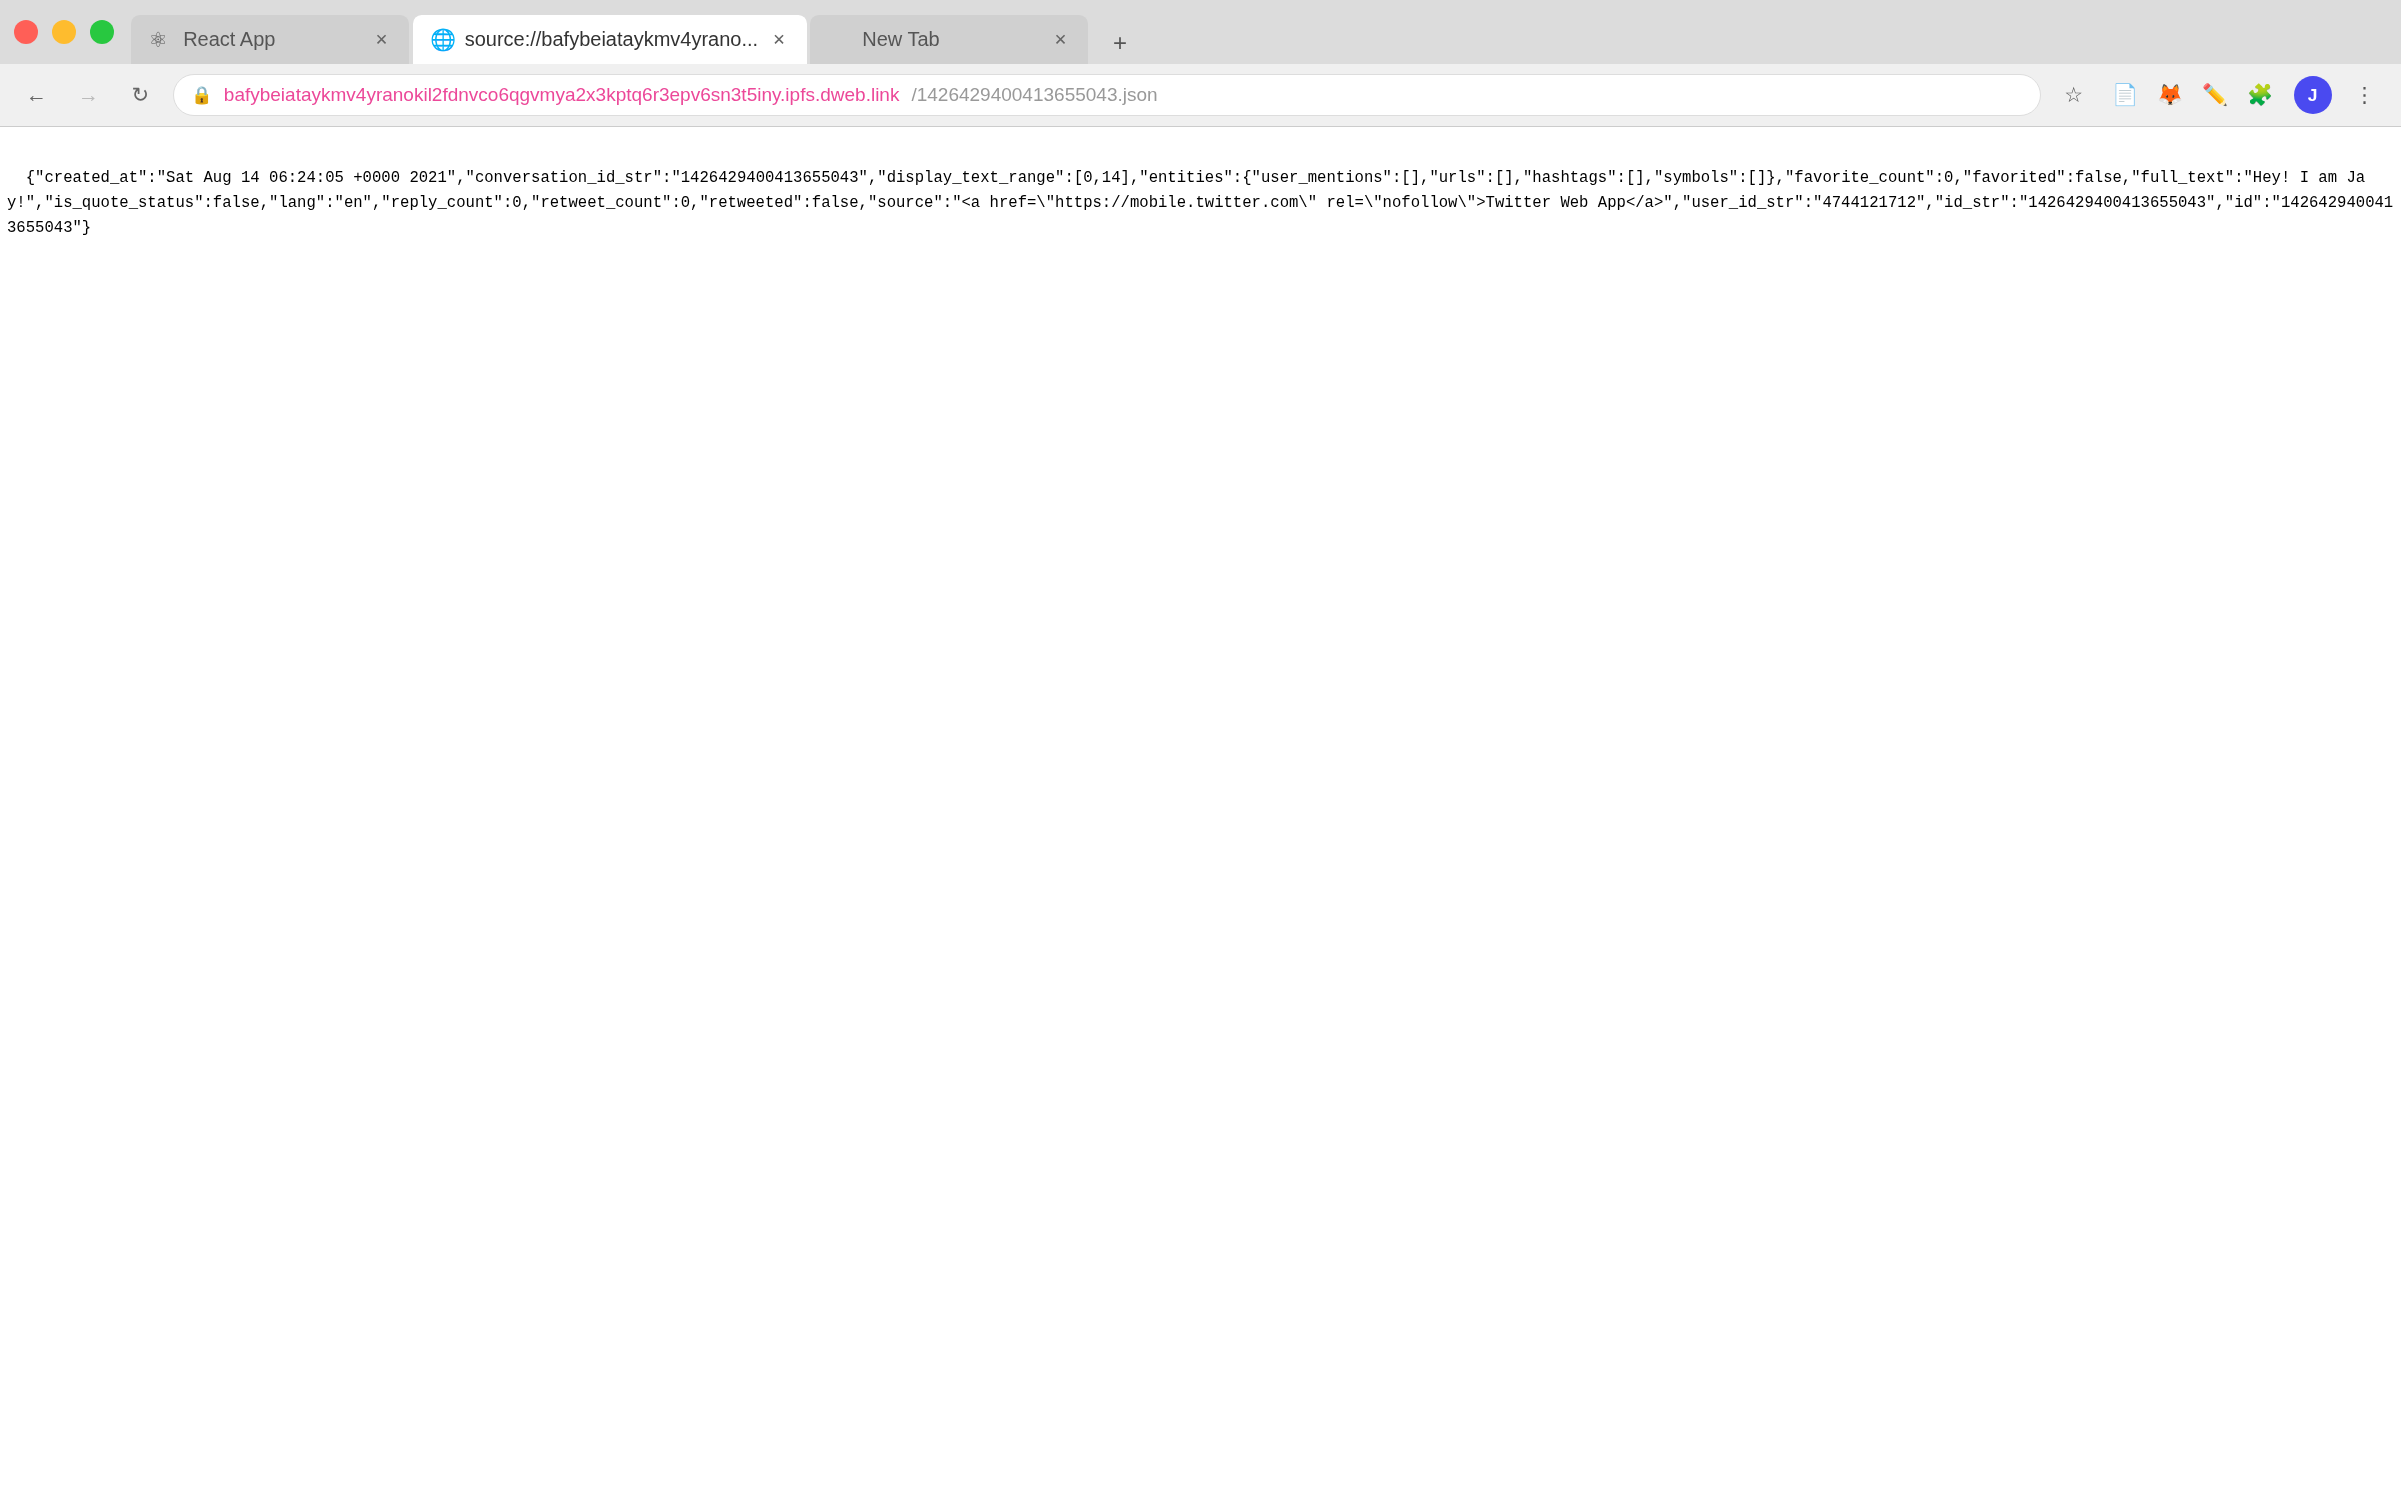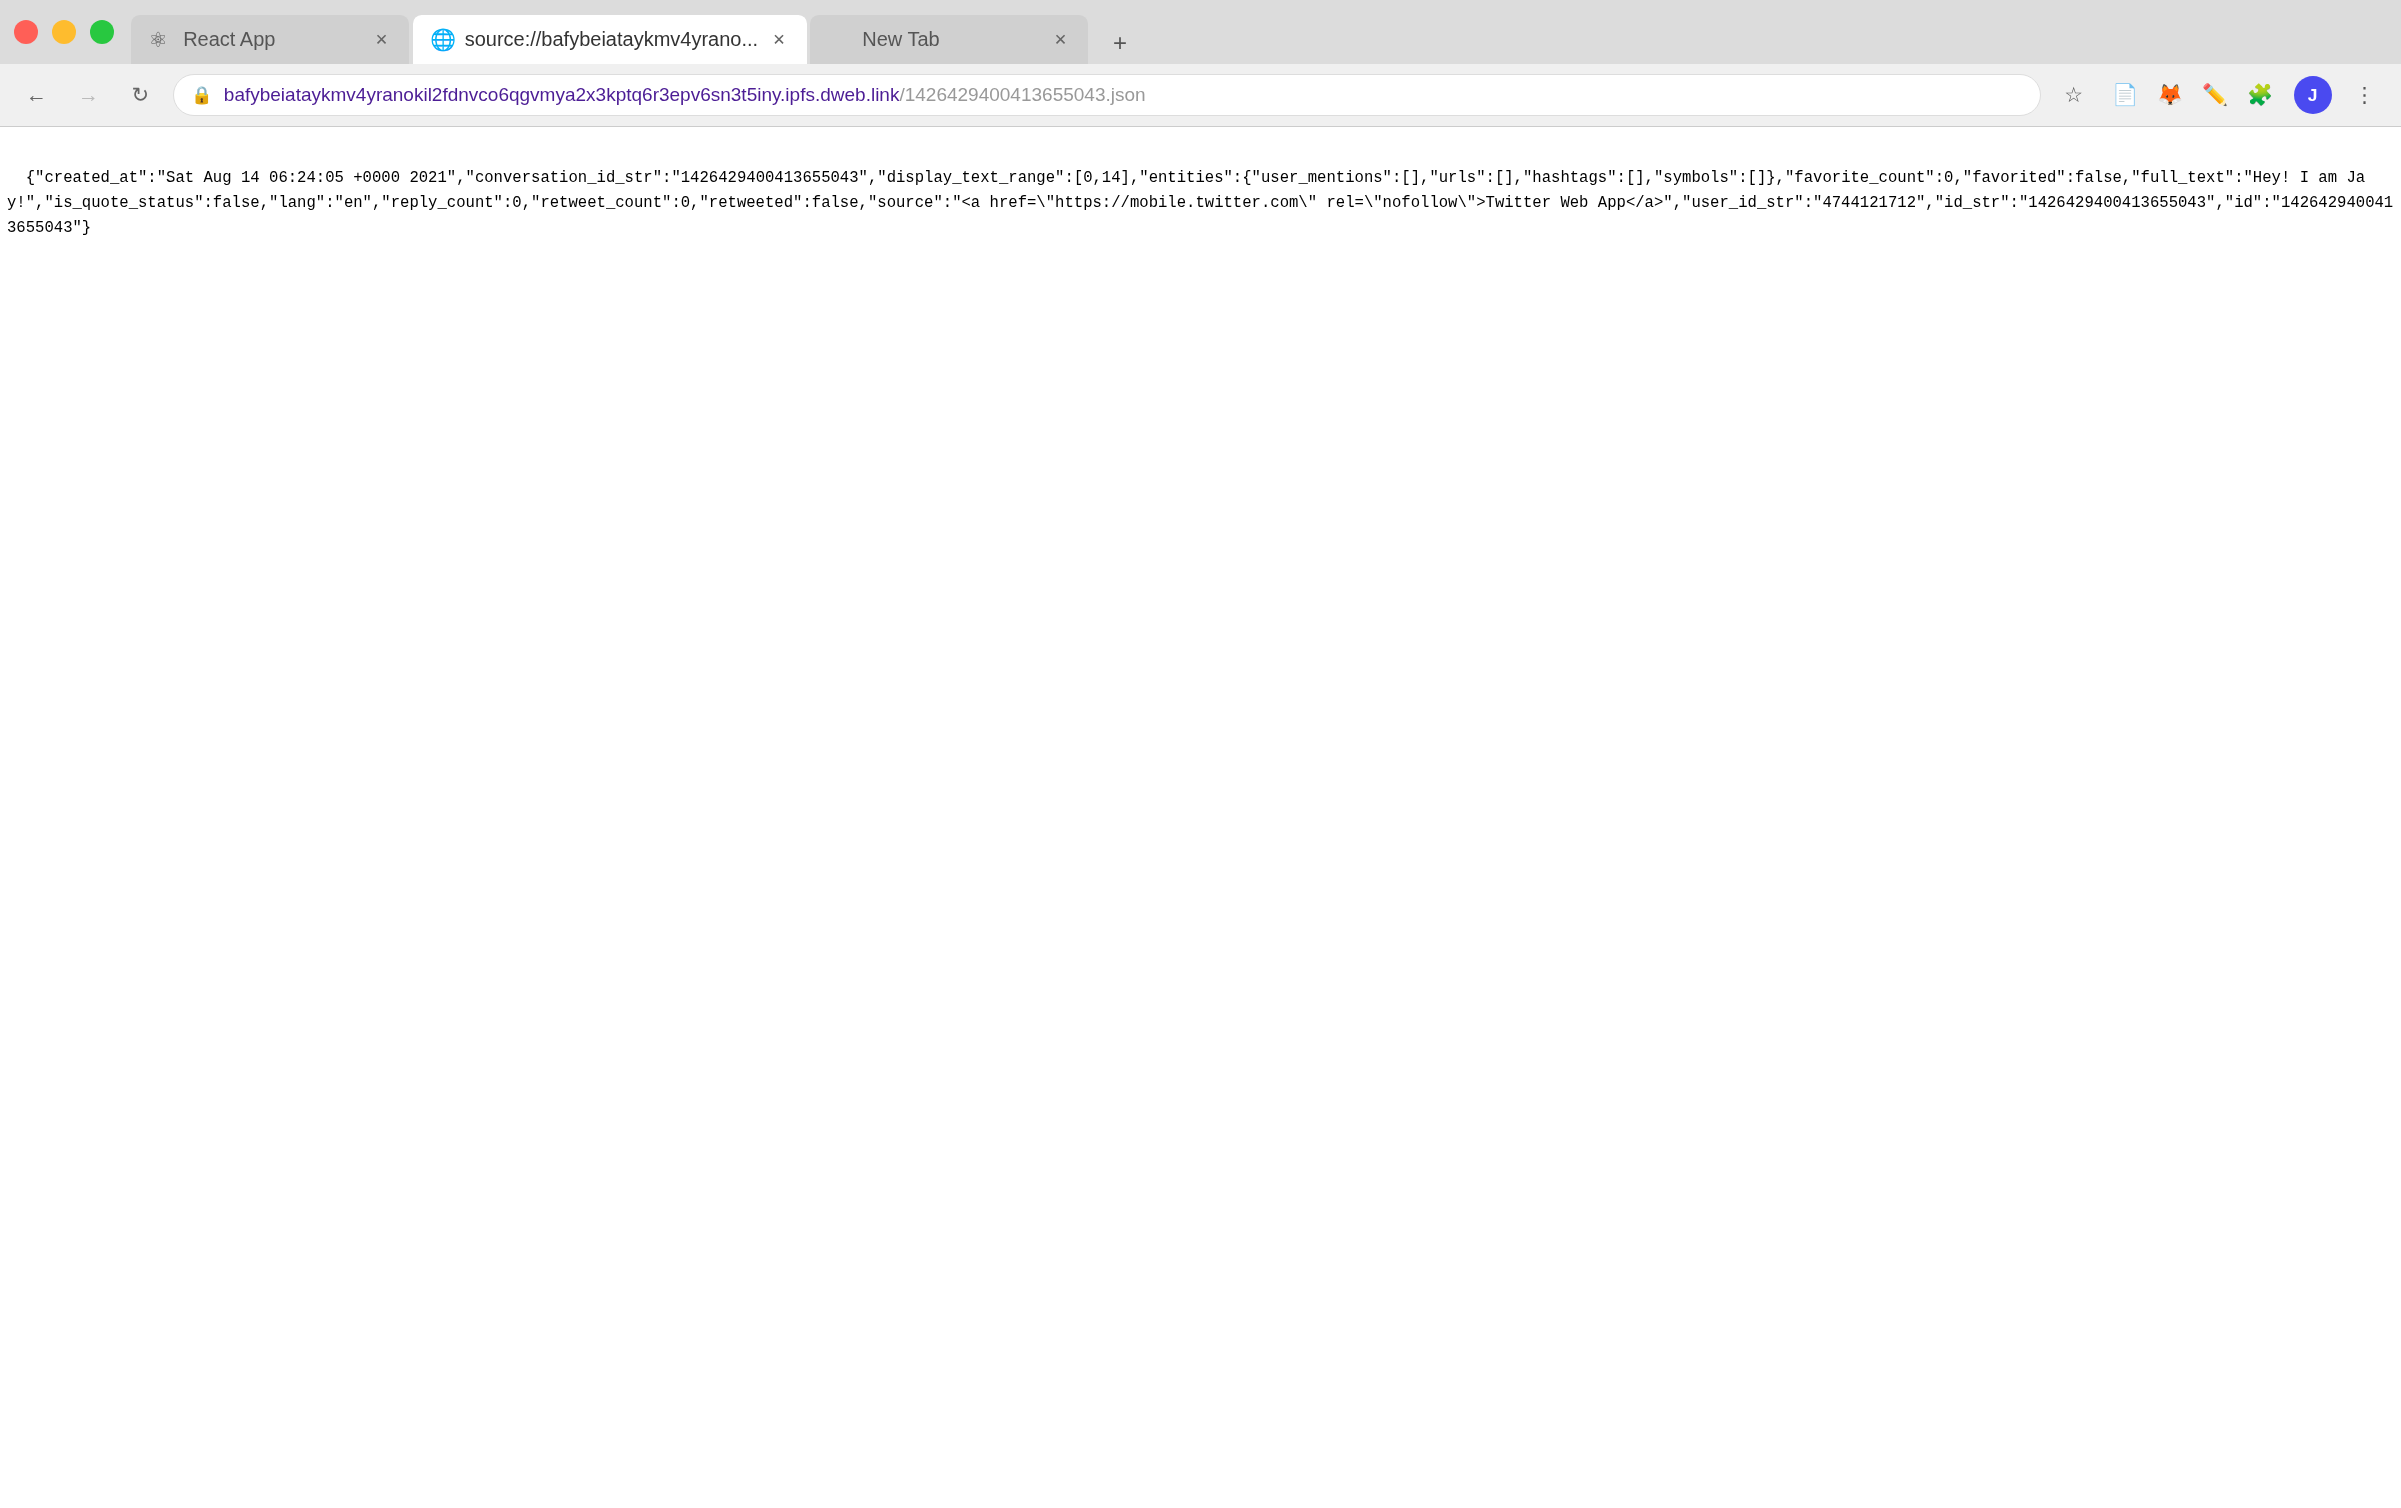--- a/index.html
+++ b/index.html
@@ -171,24 +171,25 @@
     .address-text {
       font-size: 19px;
       color: #333;
       flex: 1;
       white-space: nowrap;
       overflow: hidden;
     }
 
     .address-highlight {
       color: #999;
+      margin-left: 12px;
     }
 
     .address-main {
-      color: #4c1d95;
+      color: #ec4899;
     }
 
     .star-btn, .extension-btn, .profile-btn, .menu-btn {
       width: 38px;
       height: 38px;
       display: flex;
       align-items: center;
       justify-content: center;
       font-size: 21px;
       cursor: pointer;

